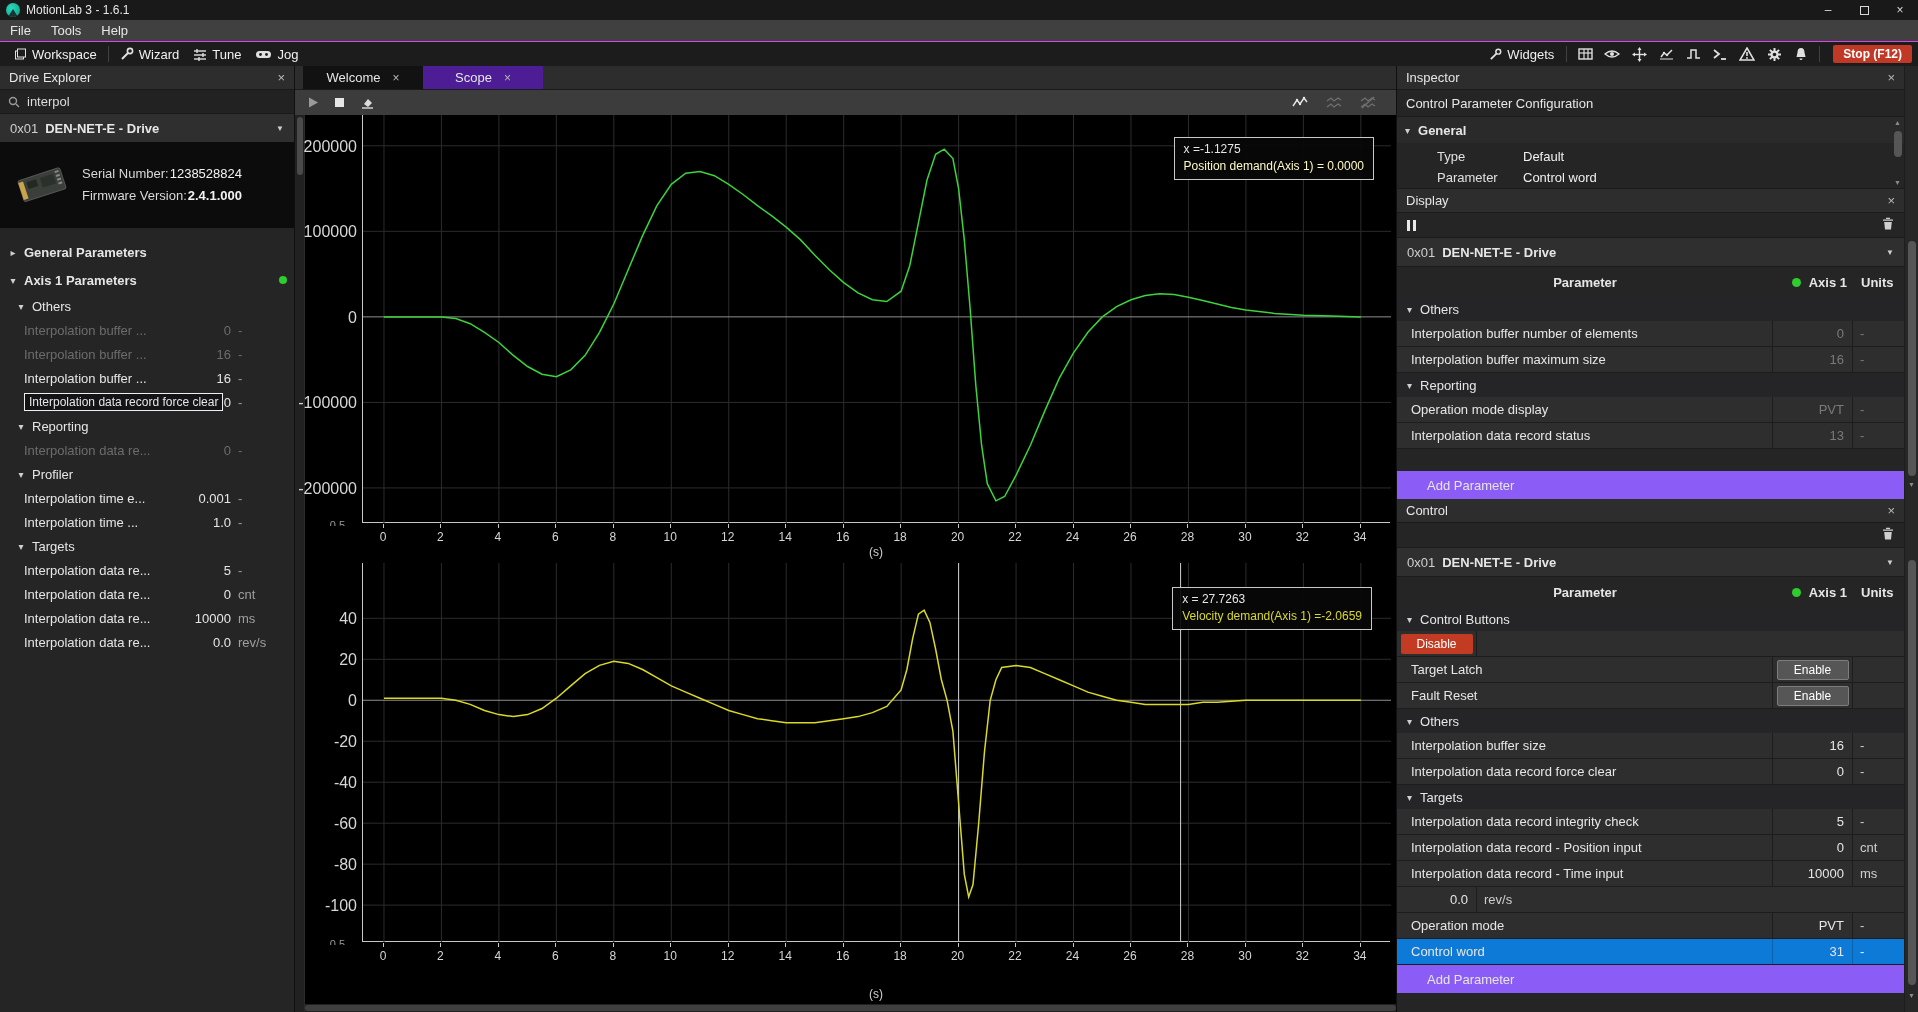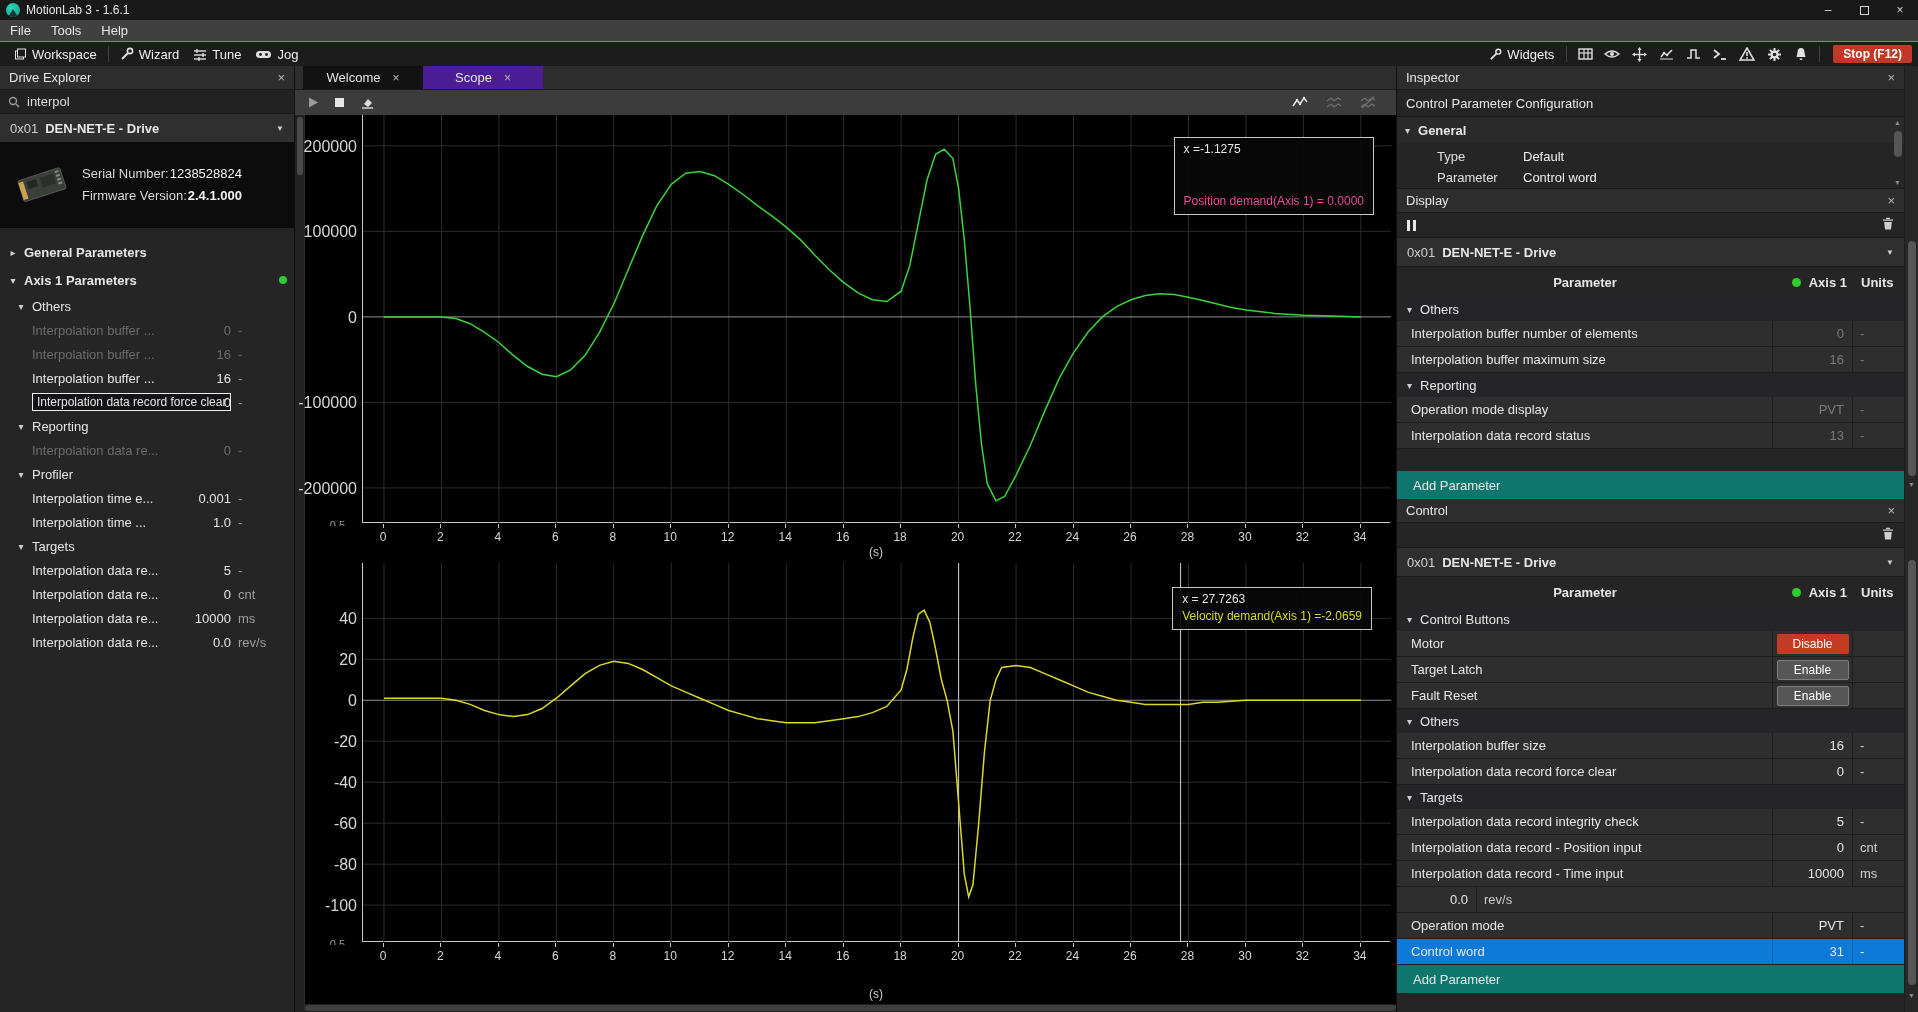--- a/index.html
+++ b/index.html
@@ -44,21 +44,21 @@
 .inforow .bold{font-weight:bold}
 .r1{top:24px}.r2{top:46px}
 .device-img{position:absolute;left:8px;top:18px}
 .tree{padding-top:10px;position:relative}
 .trow{height:24px;display:flex;align-items:center;position:relative}
 .trow.top{height:28px;font-weight:bold}
 .trow .arrow{font-size:10px;color:#cfcfcf;width:10px;text-align:center}
 .trow.top .arrow{margin-left:8px}
 .trow.group .arrow{margin-left:16px}
 .trow .tlabel{margin-left:6px;white-space:nowrap}
-.trow.param .tlabel{margin-left:32px}
+.trow.param .tlabel{margin-left:24px}
 .trow.dim{color:#6c6c6c}
 .trow .val{position:absolute;right:63px;width:90px;text-align:right}
 .trow .unit{position:absolute;left:238px;color:#9f9f9f}
 .trow.dim .unit{color:#6c6c6c}
 .gdot{position:absolute;right:7px;width:8px;height:8px;border-radius:50%}
 .tlabel.boxed{border:1px solid #efefef;background:#141416;padding:1px 4px;margin-left:26px;font-size:12px}
 
 
 .tabbar{height:24px;background:#2d2d2d;display:flex;border-bottom:1px solid #1a1a1a}
 .tab{width:120px;display:flex;align-items:center;justify-content:center;gap:12px}
@@ -126,21 +126,21 @@
 .prow .punit{flex:1;display:flex;align-items:center;padding-left:7px;color:#cfcfcf}
 .prow .pval.dimv,.prow .punit.dimu{color:#7a7a7a}
 .prow.sel{background:#0e7ad8}
 .prow.sel .pname,.prow.sel .pval{border-right-color:#0b62ad}
 .prow.sel .punit{color:#eaf4ff}
 .prow .pval.btncell{justify-content:center;padding-right:0}
 .btn{width:72px;height:20px;border-radius:2px;display:flex;align-items:center;justify-content:center;font-size:12px;color:#fff}
 .btn.enable{background:#565656;border:1px solid #7d7d7d}
 .btn.danger{background:#c23b22}
 .spacer{height:22px;background:#252526}
-.addrow{height:28px;display:flex;align-items:center;padding-left:16px;background:#0f766e}
+.addrow{height:28px;display:flex;align-items:center;padding-left:30px;background:#8b5cf6}
 .filler{flex:1;background:#252526}
 .outer-scroll{width:14px;background:#272727;border-left:1px solid #1d1d1d;position:relative;flex:none}
 .os-arrow{position:absolute;left:0;width:13px;text-align:center;font-size:7px;color:#8a8a8a}
 .os-thumb{position:absolute;left:3px;width:8px;background:#565656;border-radius:4px}
 .mini-scroll{position:absolute;right:0;top:0;bottom:0;width:13px}
 </style>
 </head>
 <body>
 
 <div class="titlebar">
@@ -487,21 +487,21 @@
                 <line x1="997.832308552264" y1="0" x2="997.832308552264" y2="408" stroke="#2c2c2c" stroke-width="1"></line>
                 <line x1="0" y1="30.792452830188665" x2="1028" y2="30.792452830188665" stroke="#2c2c2c" stroke-width="1"></line>
                 <line x1="0" y1="116.32704402515725" x2="1028" y2="116.32704402515725" stroke="#2c2c2c" stroke-width="1"></line>
                 <line x1="0" y1="201.86163522012578" x2="1028" y2="201.86163522012578" stroke="#8f8f8f" stroke-width="1"></line>
                 <line x1="0" y1="287.39622641509436" x2="1028" y2="287.39622641509436" stroke="#2c2c2c" stroke-width="1"></line>
                 <line x1="0" y1="372.9308176100629" x2="1028" y2="372.9308176100629" stroke="#2c2c2c" stroke-width="1"></line>
                 <polyline points="21.0,201.9 49.7,201.9 78.4,201.9 92.8,203.6 107.2,208.7 121.5,217.3 135.9,227.5 150.3,240.4 164.6,251.5 179.0,259.2 193.4,261.7 207.7,254.9 222.1,240.4 236.5,217.3 250.8,189.0 265.2,154.8 279.6,120.6 293.9,90.7 308.3,69.3 322.7,58.2 337.0,56.5 351.4,60.7 365.7,69.3 380.1,79.5 394.5,90.7 408.8,100.9 423.2,112.1 437.6,124.9 451.9,140.3 466.3,154.8 480.7,167.6 495.0,177.9 509.4,184.8 523.8,186.5 538.1,176.2 546.8,150.5 555.4,107.8 564.0,65.0 572.6,39.3 581.2,34.2 589.9,43.6 595.6,73.6 601.3,124.9 607.1,193.3 612.8,270.3 618.6,330.2 624.3,368.7 632.9,385.8 641.6,381.5 653.1,360.1 667.4,330.2 681.8,295.9 696.2,263.4 710.5,237.8 724.9,217.3 739.3,201.9 753.6,191.6 768.0,184.8 782.3,180.5 796.7,178.8 811.1,179.6 825.4,182.2 839.8,185.6 854.2,189.0 868.5,192.5 882.9,195.0 911.6,198.4 940.4,200.2 969.1,201.0 997.8,201.9" fill="none" stroke="#3bd43b" stroke-width="1.5"></polyline>
               </svg>
               <div class="tip">
                 <div class="l1">x =-1.1275</div>
-                <div class="l2" style="color: #ec4899; margin-top: 35px;">Position demand(Axis 1) = 0.0000</div>
+                <div class="l2" style="color: #fef9c3;">Position demand(Axis 1) = 0.0000</div>
               </div>
             </div>
           <div class="xrow">
               <span class="xtick" style="left: 20.9737px;"></span>
               <span class="xlab" style="left: 20.9737px;">0</span>
               <span class="xtick" style="left: 78.436px;"></span>
               <span class="xlab" style="left: 78.436px;">2</span>
               <span class="xtick" style="left: 135.898px;"></span>
               <span class="xlab" style="left: 135.898px;">4</span>
               <span class="xtick" style="left: 193.361px;"></span>
@@ -741,21 +741,20 @@
                 <span class="dot" style="background: rgb(46, 204, 46);"></span>
                 <span>Axis 1</span>
               </span>
               <span class="c-units">Units</span>
             </div>
             <div class="grow">
               <span class="arrow">▾</span>
               <span>Control Buttons</span>
             </div>
             <div class="prow">
-              <span class="pname">Motor</span>
               <span class="pval btncell">
                 <span class="btn danger">Disable</span>
               </span>
               <span class="punit"></span>
             </div>
             <div class="prow">
               <span class="pname">Target Latch</span>
               <span class="pval btncell">
                 <span class="btn enable">Enable</span>
               </span>

